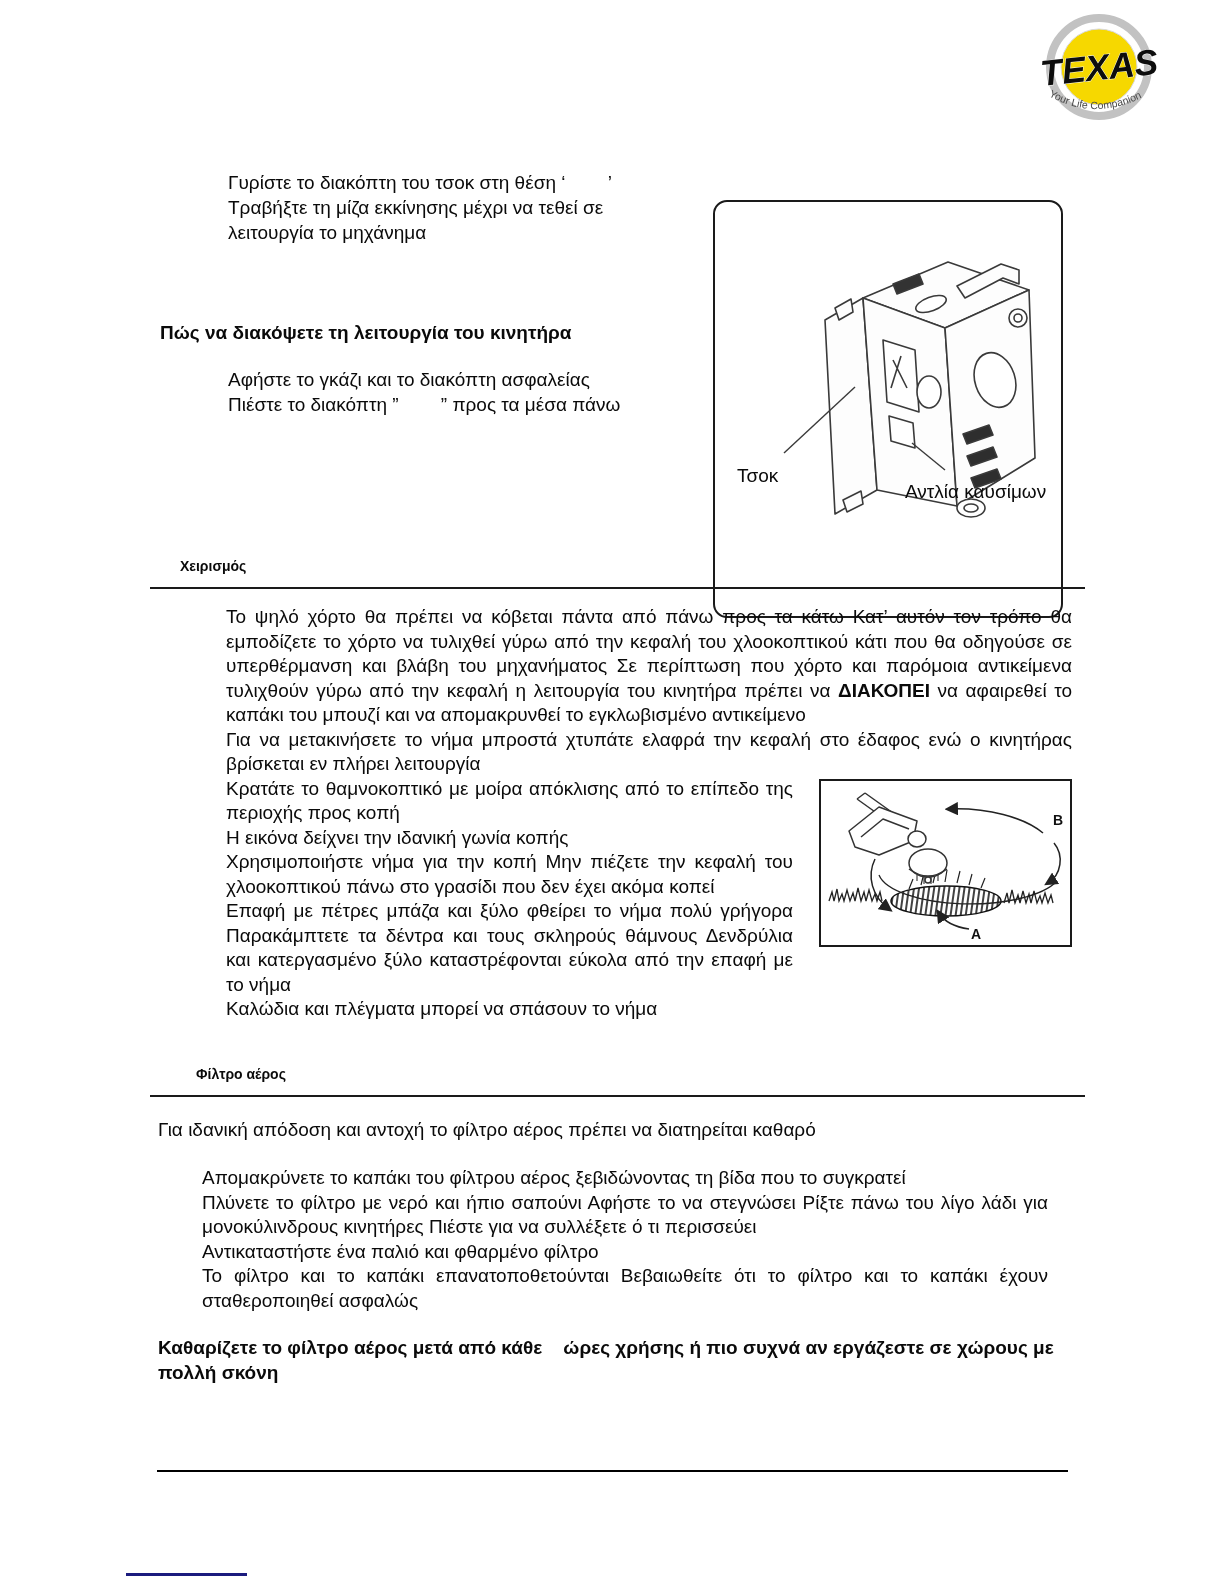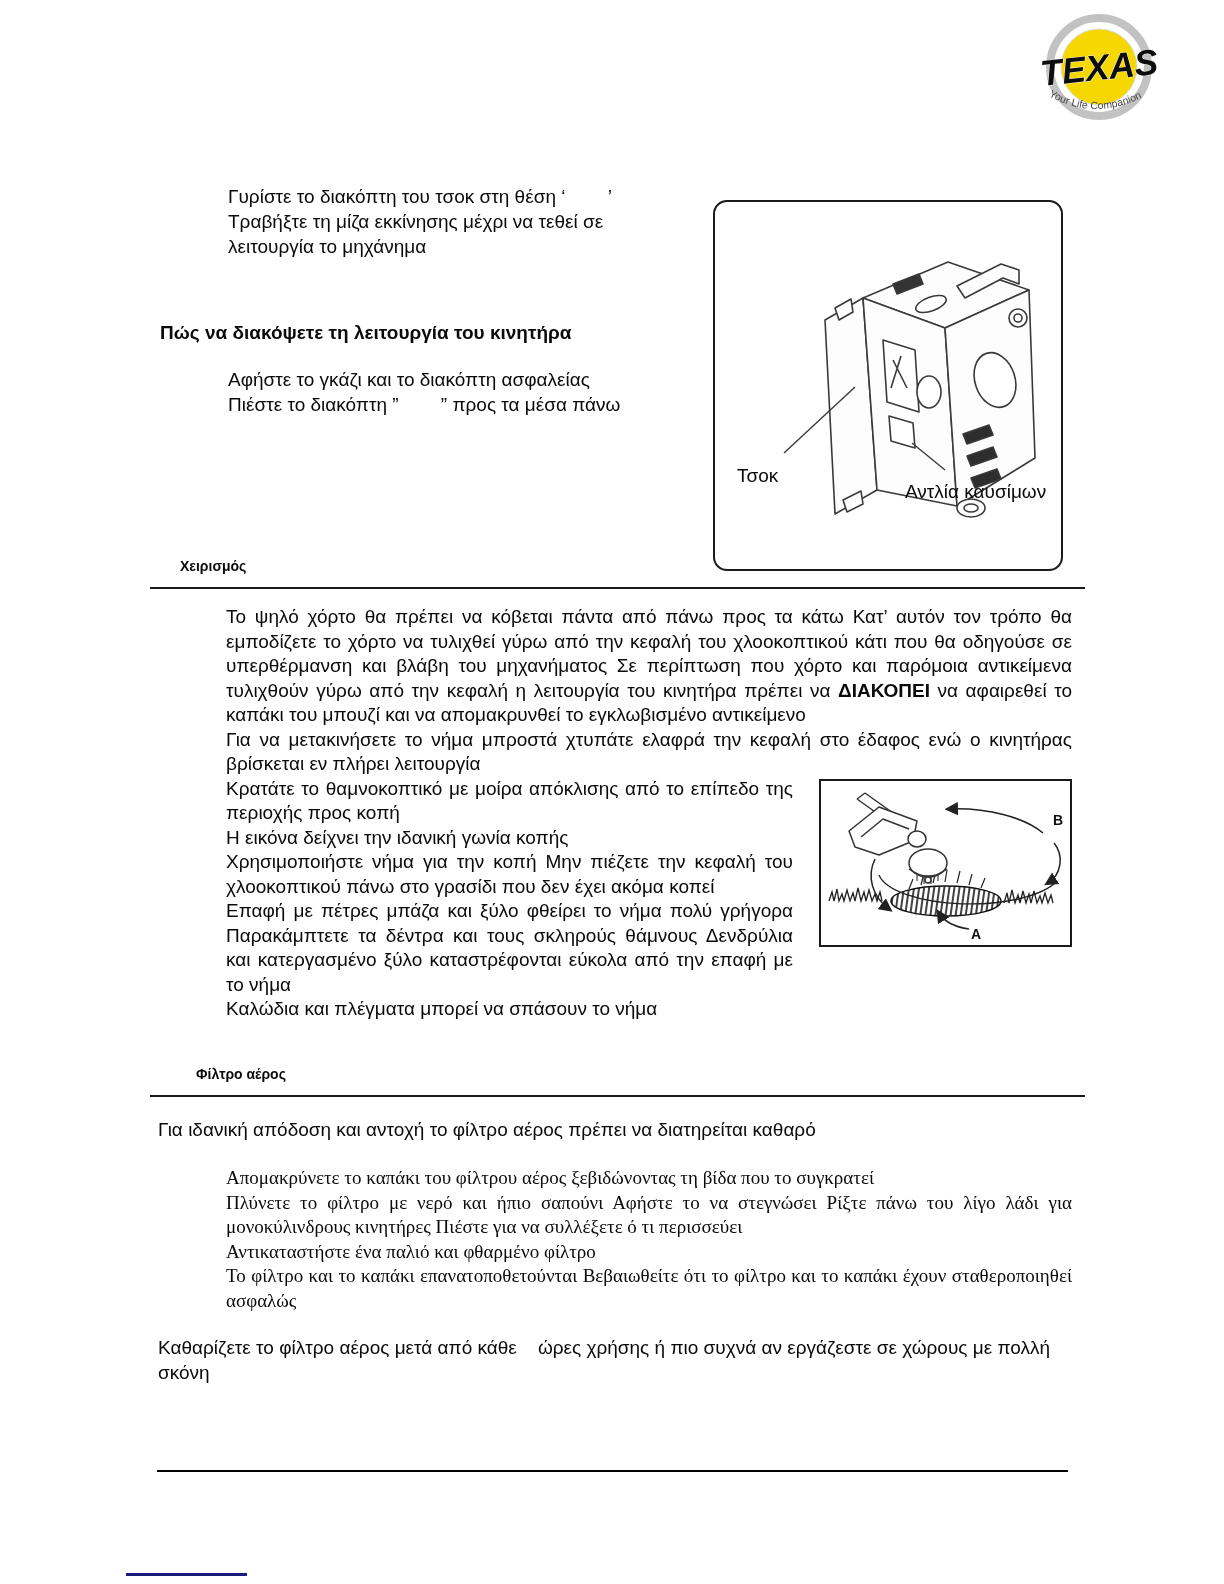--- a/index.html
+++ b/index.html
@@ -42,35 +42,35 @@
         <text x="72" y="68" text-anchor="middle" font-size="36" font-weight="bold" font-style="italic" font-family="DejaVu Serif, serif" fill="#0d0d0d" stroke="#ffffff" stroke-width="0.8" paint-order="stroke" textLength="118" lengthAdjust="spacingAndGlyphs">TEXAS</text>
       </g>
       <path id="tagpath" d="M18,82 Q72,114 128,78" fill="none" stroke="none"></path>
       <text font-size="10.5" fill="#4a4a4a" font-family="DejaVu Serif, serif">
         <textPath href="#tagpath" startOffset="4">Your Life Companion</textPath>
       </text>
     </svg>
   </div>
 
   <div class="abs" style="left:160px;top:150px;width:540px;">
-    <div style="margin:34px 0 0 68px;">
+    <div style="margin:20px 0 0 68px;">
       <div class="bodyline pre">Γυρίστε το διακόπτη του τσοκ στη θέση ‘        ’</div>
       <div class="bodyline" style="width:452px;">Τραβήξτε τη μίζα εκκίνησης μέχρι να τεθεί σε λειτουργία το μηχάνημα</div>
     </div>
   </div>
 
   <div class="abs" style="left:160px;top:320px;width:560px;">
     <div class="h-sub">Πώς να διακόψετε τη λειτουργία του κινητήρα</div>
     <div style="margin:22px 0 0 68px;">
       <div class="bodyline">Αφήστε το γκάζι και το διακόπτη ασφαλείας</div>
       <div class="bodyline pre">Πιέστε το διακόπτη ”        ” προς τα μέσα πάνω</div>
     </div>
   </div>
 
-  <div class="abs figbox fig1" style="left:713px;top:200px;width:350px;height:371px;">
+  <div class="abs figbox fig1" style="left:713px;top:200px;width:350px;height:418px;">
     <svg width="346" height="341" viewBox="0 0 346 341">
       <g fill="#fdfdfd" stroke="#3a3a3a" stroke-width="1.6" stroke-linejoin="round">
 
         <path d="M110,118 L148,96 L162,288 L120,312 Z"></path>
         <path d="M120,106 L136,97 L138,110 L124,118 Z"></path>
         <path d="M128,298 L146,289 L148,302 L132,310 Z"></path>
 
         <path d="M148,96 L233,60 L314,88 L230,126 Z"></path>
 
         <path d="M148,96 L230,126 L242,304 L162,288 Z"></path>
@@ -159,26 +159,26 @@
       <p>Η εικόνα δείχνει την ιδανική γωνία κοπής</p>
       <p>Χρησιμοποιήστε νήμα για την κοπή  Μην πιέζετε την κεφαλή του χλοοκοπτικού πάνω στο γρασίδι που δεν έχει ακόμα κοπεί</p>
       <p>Επαφή με πέτρες  μπάζα και ξύλο φθείρει το νήμα πολύ γρήγορα  Παρακάμπτετε τα δέντρα και τους σκληρούς θάμνους  Δενδρύλια και κατεργασμένο ξύλο καταστρέφονται εύκολα από την επαφή με το νήμα</p>
       <p>Καλώδια και πλέγματα μπορεί να σπάσουν το νήμα</p>
     </div>
   </div>
 
   <div class="abs" style="left:150px;top:1060px;width:935px;">
     <div class="sec-head" style="padding-left:46px;">Φίλτρο αέρος</div>
     <div class="bodyline" style="margin:20px 0 0 8px;">Για ιδανική απόδοση και αντοχή  το φίλτρο αέρος πρέπει να διατηρείται καθαρό</div>
-    <div class="bodytext" style="margin:24px 0 0 76px;width:846px;font-family:Liberation Serif, serif;">
+    <div class="bodytext" style="margin:24px 0 0 52px;width:846px;">
       <p>Απομακρύνετε το καπάκι του φίλτρου αέρος ξεβιδώνοντας τη βίδα που το συγκρατεί</p>
       <p>Πλύνετε το φίλτρο με νερό και ήπιο σαπούνι  Αφήστε το να στεγνώσει  Ρίξτε πάνω του λίγο λάδι για μονοκύλινδρους κινητήρες  Πιέστε για να συλλέξετε ό τι περισσεύει</p>
       <p>Αντικαταστήστε ένα παλιό και φθαρμένο φίλτρο</p>
       <p>Το φίλτρο και το καπάκι επανατοποθετούνται  Βεβαιωθείτε ότι το φίλτρο και το καπάκι έχουν σταθεροποιηθεί ασφαλώς</p>
     </div>
-    <div class="bodyline pre" style="margin:22px 4px 0 8px;width:900px;font-weight:normal;">Καθαρίζετε το φίλτρο αέρος μετά από κάθε    ώρες χρήσης ή πιο συχνά αν εργάζεστε σε χώρους με πολλή σκόνη</div>
+    <div class="bodyline pre" style="margin:22px 4px 0 8px;width:900px;font-weight:bold;">Καθαρίζετε το φίλτρο αέρος μετά από κάθε    ώρες χρήσης ή πιο συχνά αν εργάζεστε σε χώρους με πολλή σκόνη</div>
   </div>
 
   <div class="abs rule" style="left:157px;top:1470px;width:911px;height:2px;"></div>
 
   <div class="abs footer-underline" style="left:126px;top:1573px;width:121px;height:3px;"></div>
 
 </div>
 
 </body></html>

